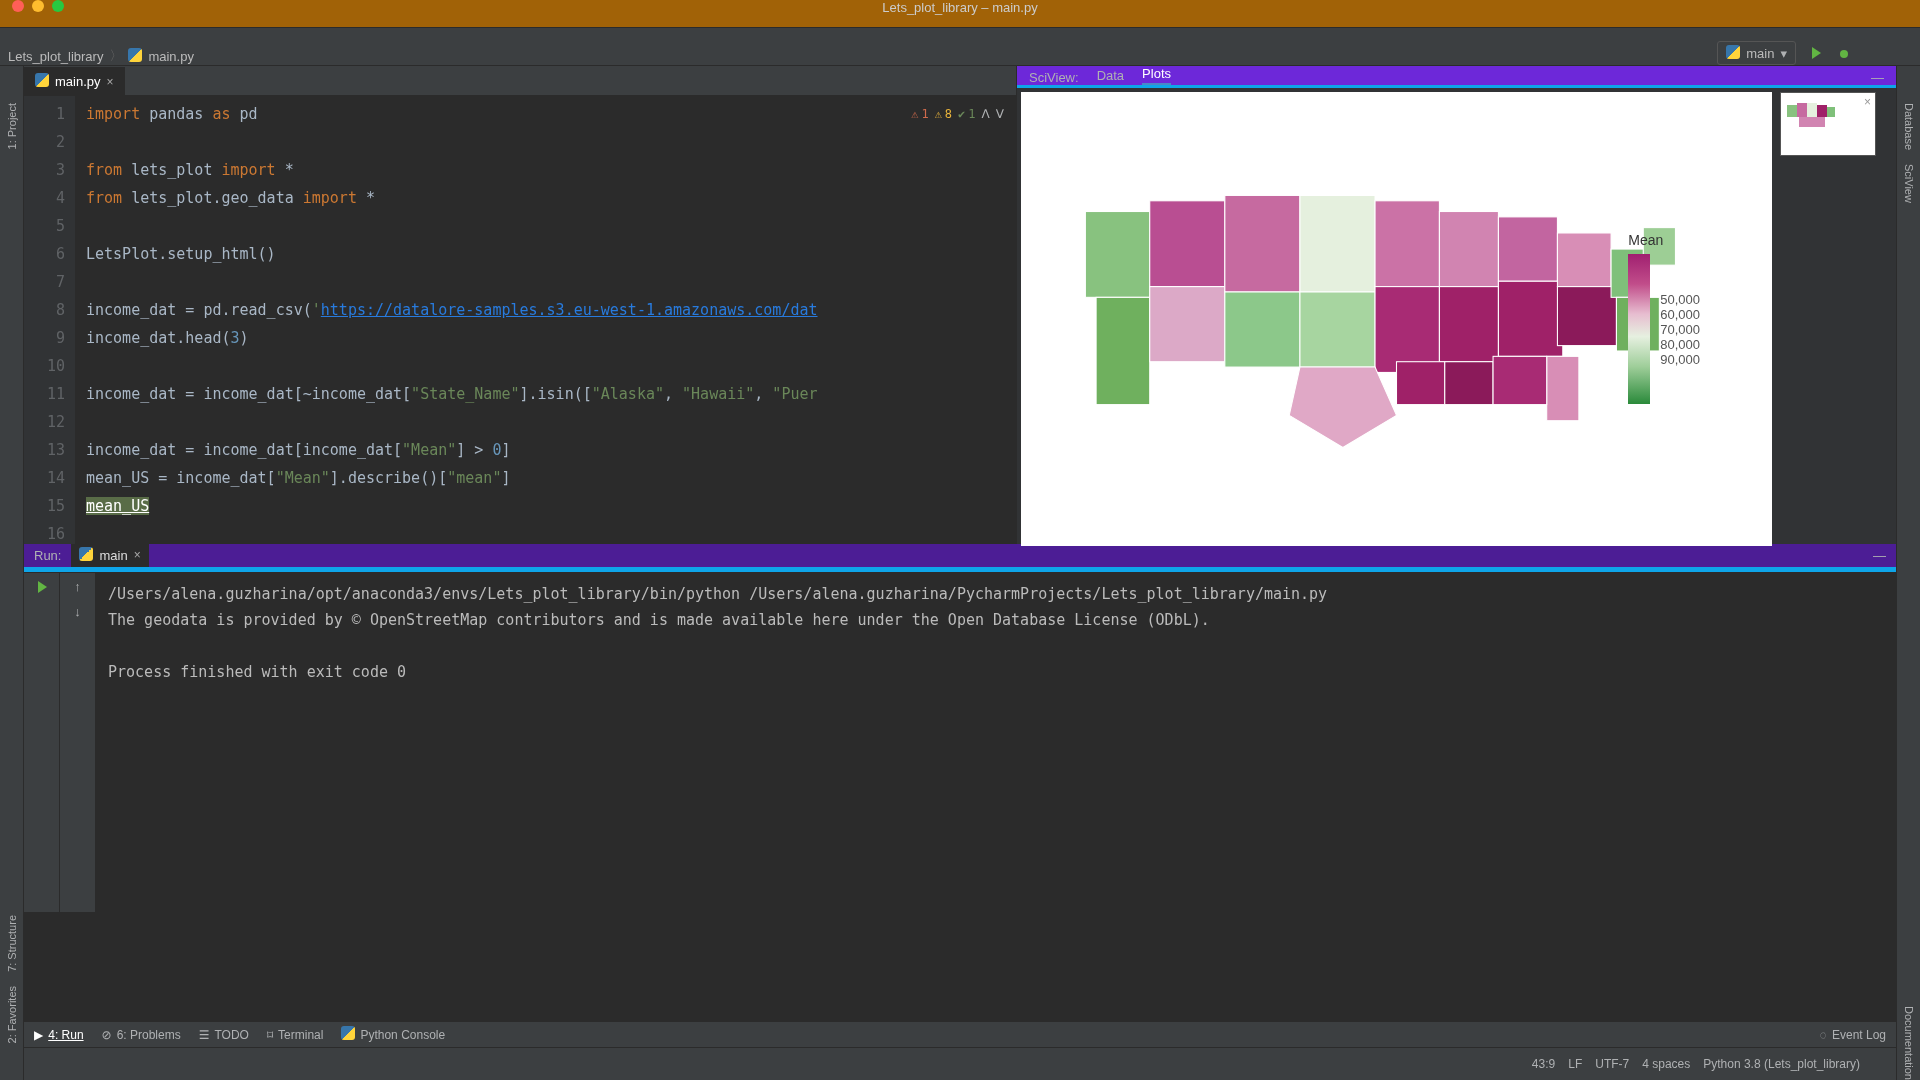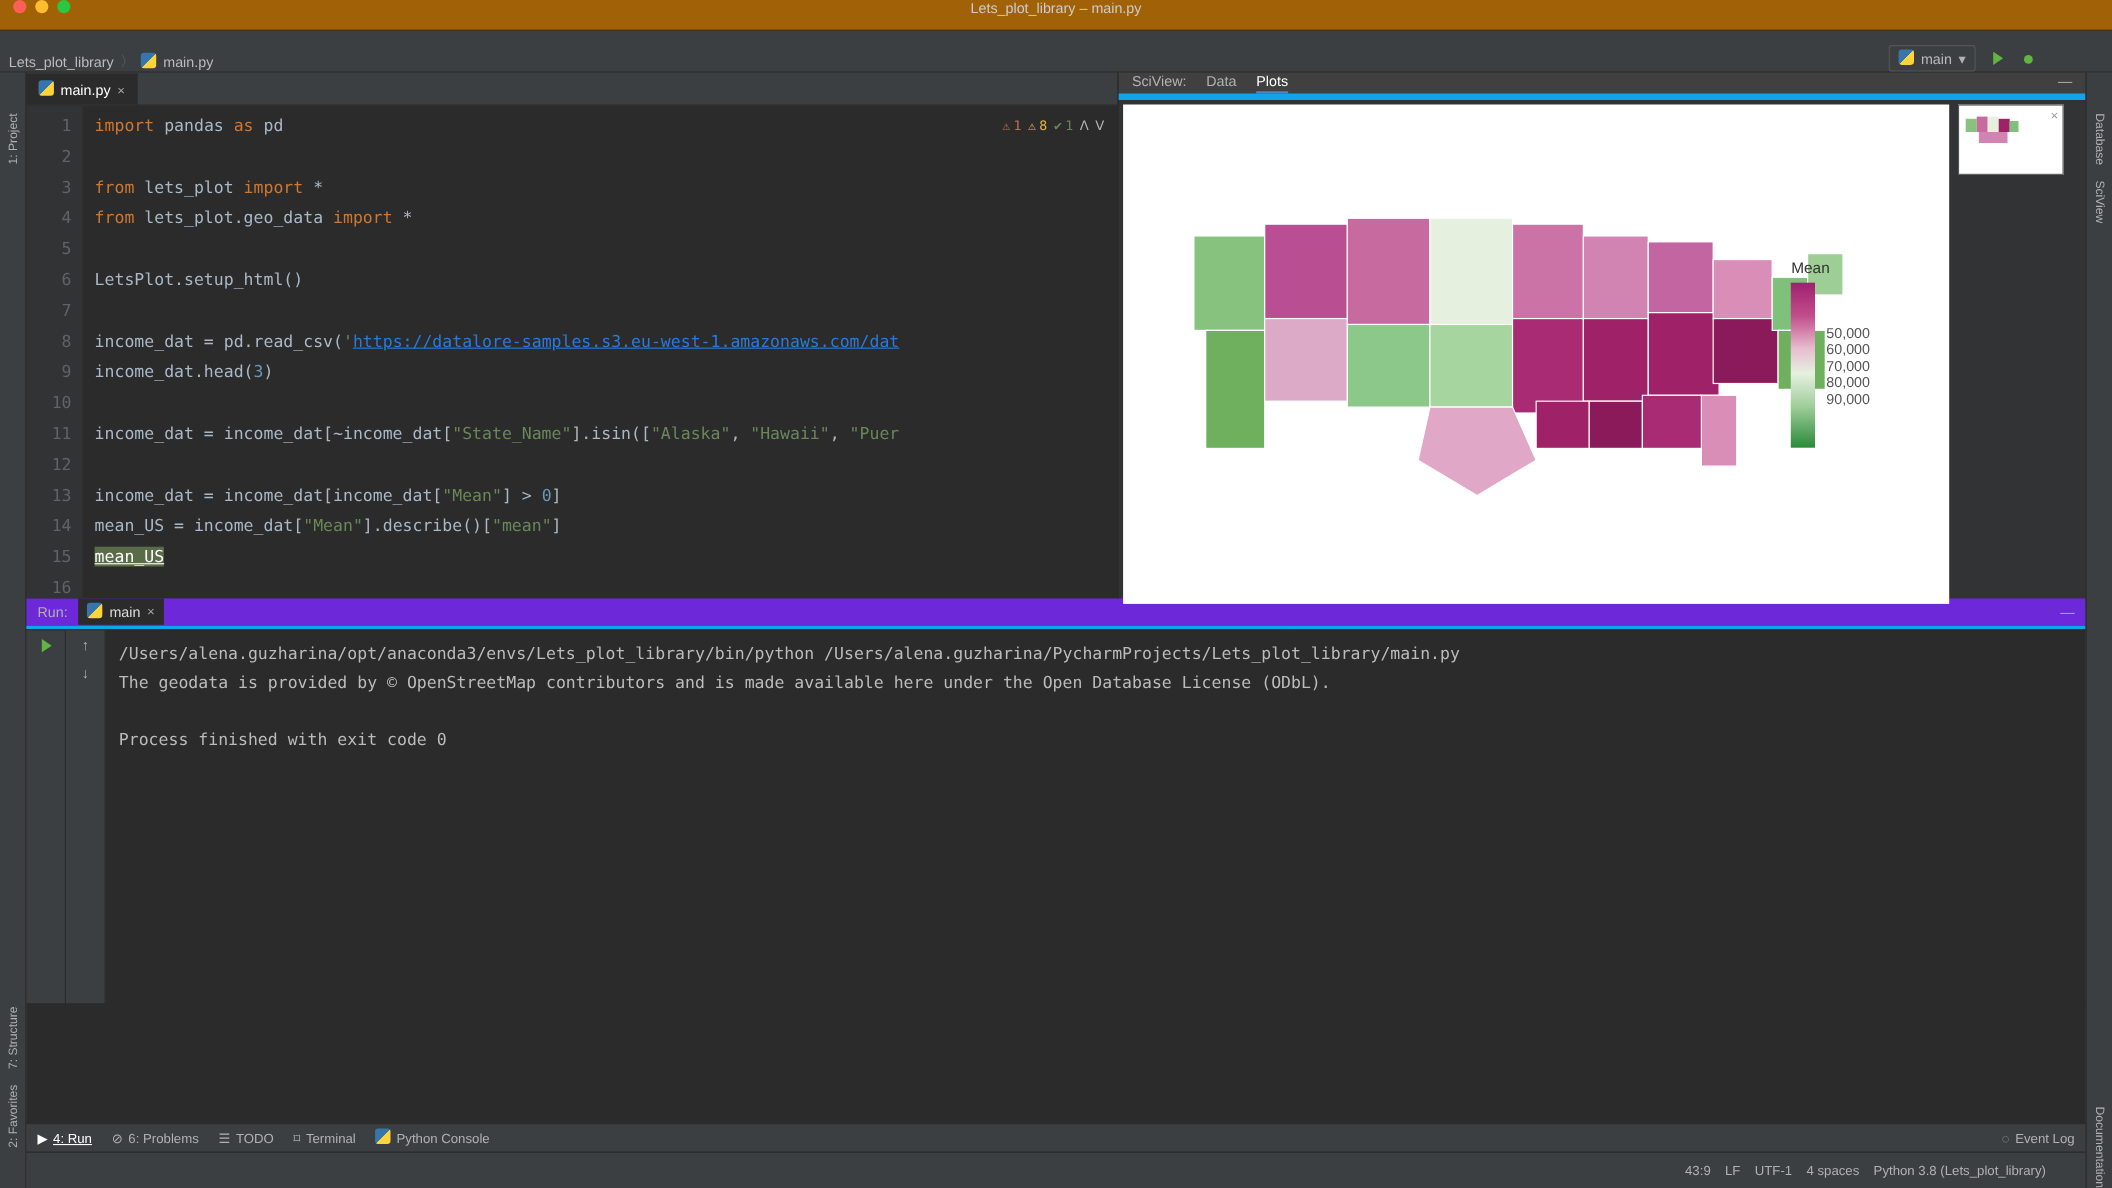--- a/index.html
+++ b/index.html
@@ -165,25 +165,25 @@
 
 
 .sci-pane {
   width: 880px;
   background: #2b2b2b;
   border-left: 1px solid #2b2b2b;
   display: flex; flex-direction: column;
 }
 .sci-header {
   height: 30px;
-  background: #404040;
-  display: flex; align-items: flex-start;
+  background: #6d28d9;
+  display: flex; align-items: flex-end;
   padding: 0 12px;
   gap: 18px;
-  border-bottom: 6px solid #0ea5e9;
+  border-bottom: 3px solid #0ea5e9;
 }
 .sci-label { color: #afb1b3; }
 .sci-tab { color: #afb1b3; cursor: pointer; padding-bottom: 2px; }
 .sci-tab.active { color: #fff; border-bottom: 2px solid #4a88c7; }
 .sci-header-right { margin-left: auto; display: flex; gap: 10px; color: #afb1b3; }
 .sci-body {
   flex: 1;
   display: flex;
   background: #313335;
 }
@@ -233,22 +233,22 @@
 
 
 .run-panel {
   height: 340px;
   display: flex;
   border-top: 1px solid #2b2b2b;
   background: #2b2b2b;
 }
 .run-header {
   height: 28px;
-  background: #6d28d9;
-  border-bottom: 3px solid #0ea5e9;
+  background: #4c1d95;
+  border-bottom: 5px solid #0ea5e9;
   display: flex; align-items: center;
   padding: 0 10px;
   gap: 10px;
 }
 .run-wrapper { display: flex; flex-direction: column; flex: 1; }
 .run-tab {
   display: flex; align-items: center; gap: 6px;
   height: 24px; padding: 0 8px;
   background: #2b2b2b;
   color: #ddd;
@@ -633,21 +633,21 @@
     </div>
 
     <div class="statusbar">
       <div class="left">
         <span class="toolbar-icon"><svg viewBox="0 0 16 16" fill="none" stroke="#afb1b3" stroke-width="1.3">
               <rect x="2" y="2" width="12" height="12"></rect>
             </svg></span>
       </div>
       <span>43:9</span>
       <span>LF</span>
-      <span>UTF-1</span>
+      <span>UTF-7</span>
       <span>4 spaces</span>
       <span>Python 3.8 (Lets_plot_library)</span>
       <span class="toolbar-icon"><svg viewBox="0 0 16 16" fill="#afb1b3">
             <rect x="4" y="7" width="8" height="6" rx="1"></rect>
             <path d="M6 7V5a2 2 0 114 0v2" fill="none" stroke="#afb1b3" stroke-width="1.3"></path>
           </svg></span>
       <span class="toolbar-icon"><svg viewBox="0 0 16 16" fill="#c75450">
             <circle cx="8" cy="8" r="5"></circle>
           </svg></span>
     </div>

